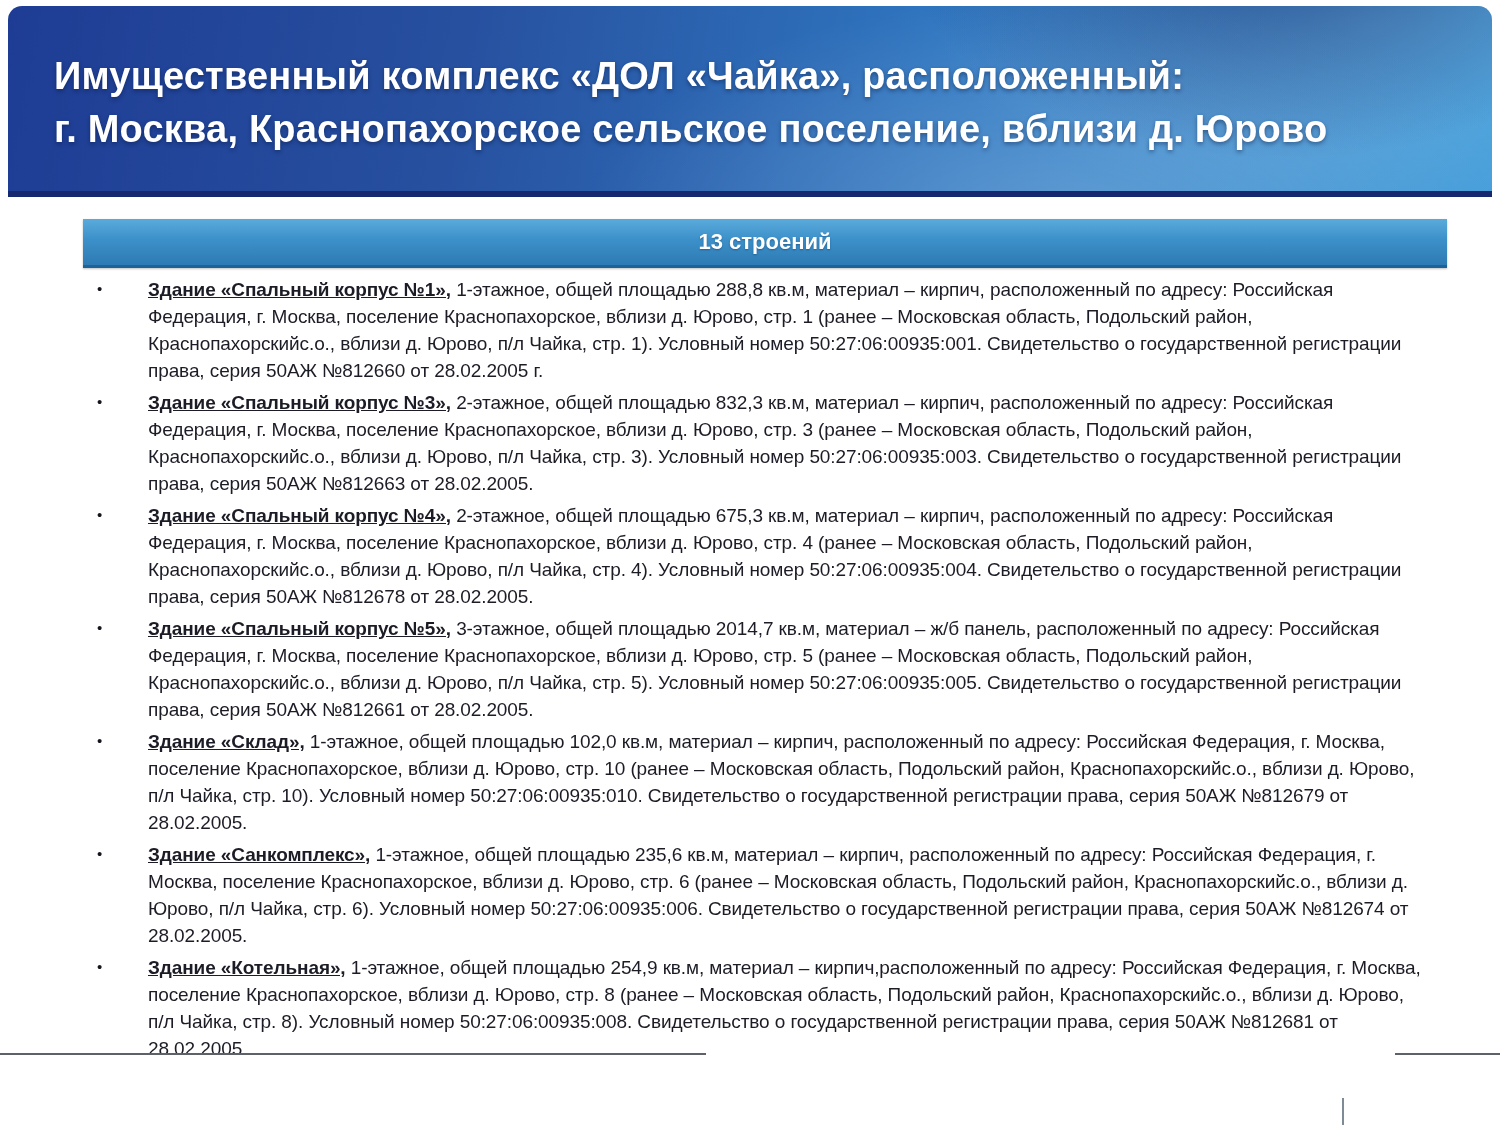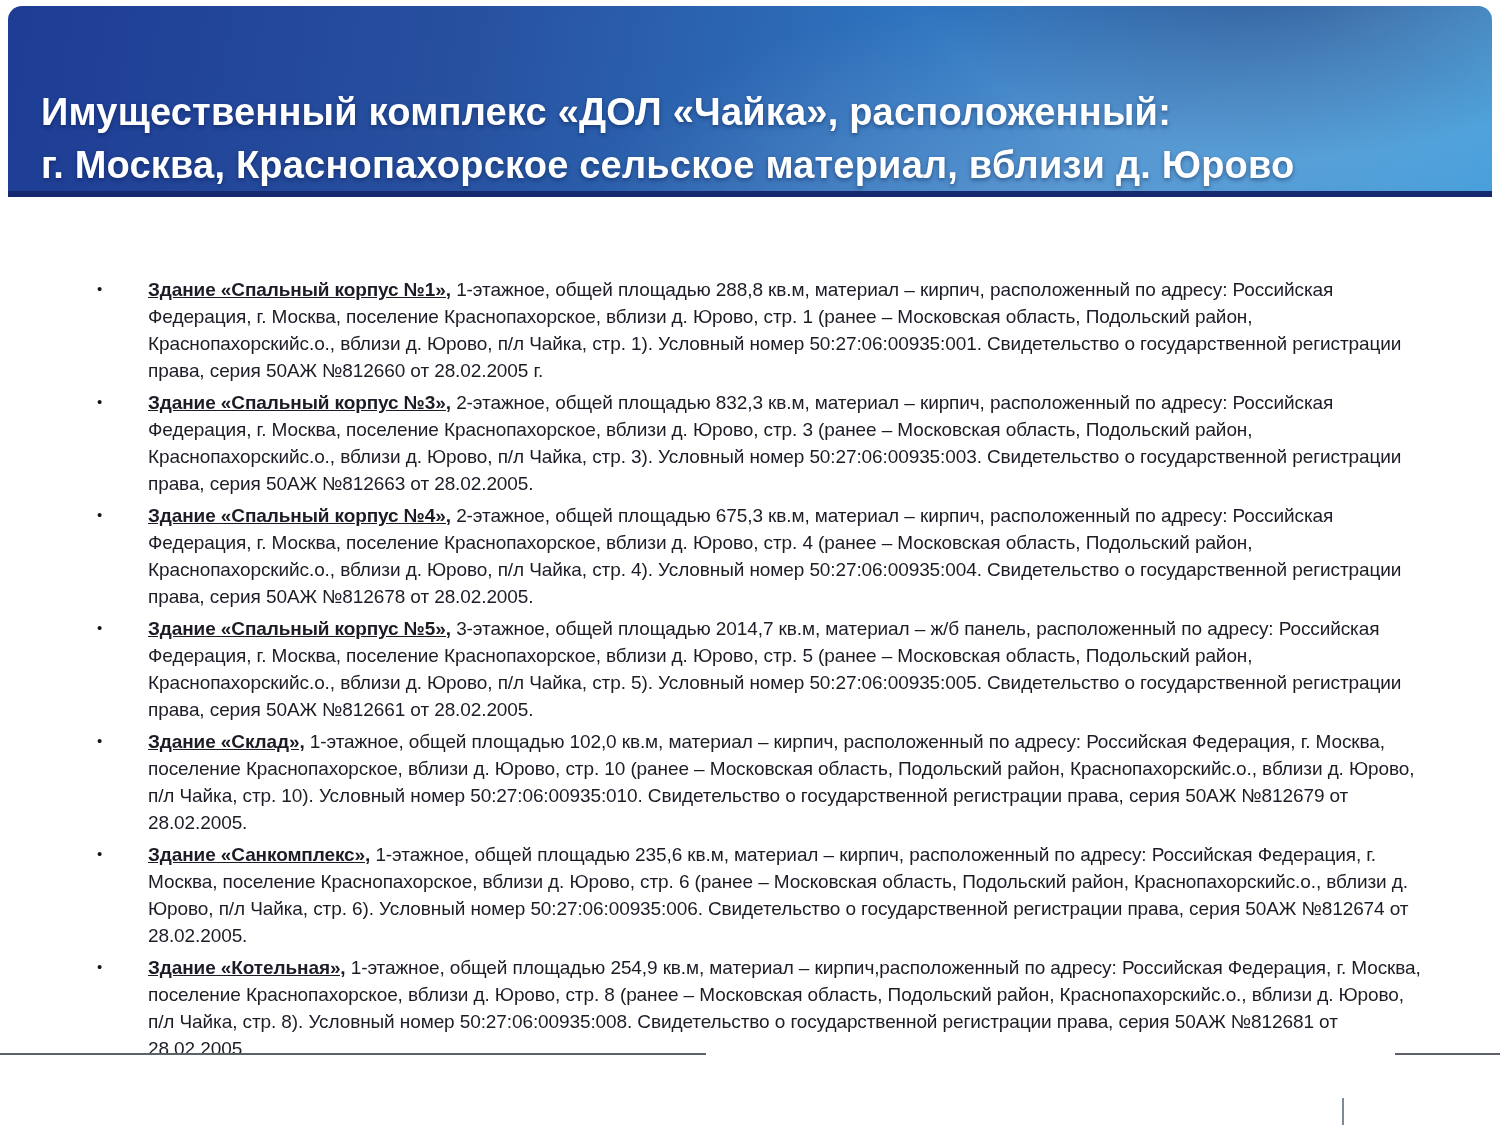--- a/index.html
+++ b/index.html
@@ -15,25 +15,24 @@
     position:absolute;left:8px;right:8px;top:6px;height:185px;
     border-radius:14px 14px 0 0;
     background:
       radial-gradient(ellipse 620px 360px at 86% -38%, rgba(10,25,90,.55) 0%, rgba(10,25,90,0) 62%),
       radial-gradient(ellipse 900px 420px at 72% 118%, rgba(255,255,255,.22) 0%, rgba(255,255,255,0) 55%),
       radial-gradient(ellipse 760px 330px at 92% 10%, rgba(255,255,255,.18) 0%, rgba(255,255,255,0) 58%),
       linear-gradient(100deg,#1e3c94 0%,#27509f 30%,#2f76c0 62%,#3f9bd9 100%);
     border-bottom:6px solid #17296e;
   }
   .header-title{
-    position:absolute;left:33px;top:44px;right:40px;
+    position:absolute;left:46px;top:44px;right:40px;
     color:#ffffff;font-weight:700;
     font-size:38px;line-height:53px;letter-spacing:.2px;
     text-shadow:0 2px 4px rgba(5,20,60,.45);
-    margin-top:36px;
   }
   
   .section-bar{
     position:absolute;left:83px;top:219px;width:1364px;height:46px;
     background:linear-gradient(#5aabdc 0%,#3c90c9 45%,#2e7ab4 100%);
     border-bottom:3px solid #1e6397;
     box-shadow:0 1px 2px rgba(0,0,0,.25);
   }
   .section-bar-label{
     display:block;width:100%;text-align:center;
@@ -61,24 +60,27 @@
   .foot-tick{position:absolute;left:1342px;top:1098px;width:2px;height:27px;background:#7e8b97;}
 </style>
 </head>
 <body>
 
 <div class="slide">
 
   <div class="header">
     <div class="header-title">
       <div>Имущественный комплекс «ДОЛ «Чайка», расположенный:</div>
-      <div>г. Москва, Краснопахорское сельское материал, вблизи д. Юрово</div>
+      <div>г. Москва, Краснопахорское сельское поселение, вблизи д. Юрово</div>
     </div>
   </div>
 
+  <div class="section-bar">
+    <span class="section-bar-label">13 строений</span>
+  </div>
 
   <ul class="buildings" id="buildings-list">
       <li><span class="dot">•</span><span class="lead">Здание «Спальный корпус №1»,</span> <span>1-этажное, общей площадью 288,8 кв.м, материал – кирпич, расположенный по адресу: Российская Федерация, г. Москва, поселение Краснопахорское, вблизи д. Юрово, стр. 1 (ранее – Московская область, Подольский район, Краснопахорскийс.о., вблизи д. Юрово, п/л Чайка, стр. 1). Условный номер 50:27:06:00935:001. Свидетельство о государственной регистрации права, серия 50АЖ №812660 от 28.02.2005 г.</span></li>
       <li><span class="dot">•</span><span class="lead">Здание «Спальный корпус №3»,</span> <span>2-этажное, общей площадью 832,3 кв.м, материал – кирпич, расположенный по адресу: Российская Федерация, г. Москва, поселение Краснопахорское, вблизи д. Юрово, стр. 3 (ранее – Московская область, Подольский район, Краснопахорскийс.о., вблизи д. Юрово, п/л Чайка, стр. 3). Условный номер 50:27:06:00935:003. Свидетельство о государственной регистрации права, серия 50АЖ №812663 от 28.02.2005.</span></li>
       <li><span class="dot">•</span><span class="lead">Здание «Спальный корпус №4»,</span> <span>2-этажное, общей площадью 675,3 кв.м, материал – кирпич, расположенный по адресу: Российская Федерация, г. Москва, поселение Краснопахорское, вблизи д. Юрово, стр. 4 (ранее – Московская область, Подольский район, Краснопахорскийс.о., вблизи д. Юрово, п/л Чайка, стр. 4). Условный номер 50:27:06:00935:004. Свидетельство о государственной регистрации права, серия 50АЖ №812678 от 28.02.2005.</span></li>
       <li><span class="dot">•</span><span class="lead">Здание «Спальный корпус №5»,</span> <span>3-этажное, общей площадью 2014,7 кв.м, материал – ж/б панель, расположенный по адресу: Российская Федерация, г. Москва, поселение Краснопахорское, вблизи д. Юрово, стр. 5 (ранее – Московская область, Подольский район, Краснопахорскийс.о., вблизи д. Юрово, п/л Чайка, стр. 5). Условный номер 50:27:06:00935:005. Свидетельство о государственной регистрации права, серия 50АЖ №812661 от 28.02.2005.</span></li>
       <li><span class="dot">•</span><span class="lead">Здание «Склад»,</span> <span>1-этажное, общей площадью 102,0 кв.м, материал – кирпич, расположенный по адресу: Российская Федерация, г. Москва, поселение Краснопахорское, вблизи д. Юрово, стр. 10 (ранее – Московская область, Подольский район, Краснопахорскийс.о., вблизи д. Юрово, п/л Чайка, стр. 10). Условный номер 50:27:06:00935:010. Свидетельство о государственной регистрации права, серия 50АЖ №812679 от 28.02.2005.</span></li>
       <li><span class="dot">•</span><span class="lead">Здание «Санкомплекс»,</span> <span>1-этажное, общей площадью 235,6 кв.м, материал – кирпич, расположенный по адресу: Российская Федерация, г. Москва, поселение Краснопахорское, вблизи д. Юрово, стр. 6 (ранее – Московская область, Подольский район, Краснопахорскийс.о., вблизи д. Юрово, п/л Чайка, стр. 6). Условный номер 50:27:06:00935:006. Свидетельство о государственной регистрации права, серия 50АЖ №812674 от 28.02.2005.</span></li>
       <li><span class="dot">•</span><span class="lead">Здание «Котельная»,</span> <span>1-этажное, общей площадью 254,9 кв.м, материал – кирпич,расположенный по адресу: Российская Федерация, г. Москва, поселение Краснопахорское, вблизи д. Юрово, стр. 8 (ранее – Московская область, Подольский район, Краснопахорскийс.о., вблизи д. Юрово, п/л Чайка, стр. 8). Условный номер 50:27:06:00935:008. Свидетельство о государственной регистрации права, серия 50АЖ №812681 от 28.02.2005.</span></li>
     </ul>

